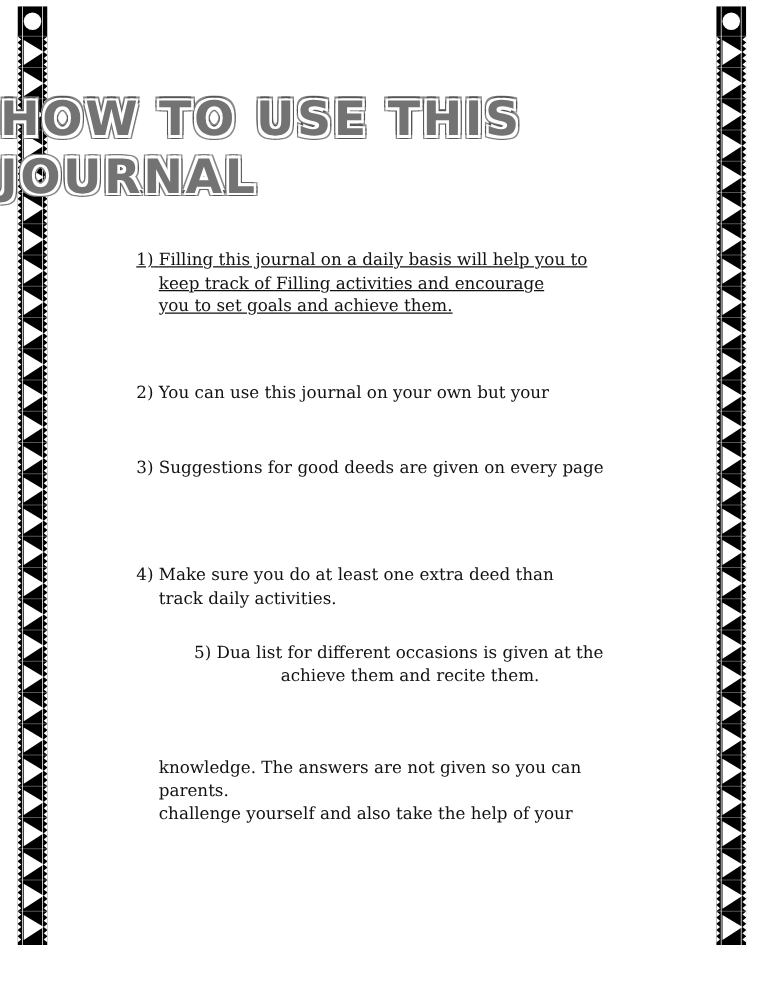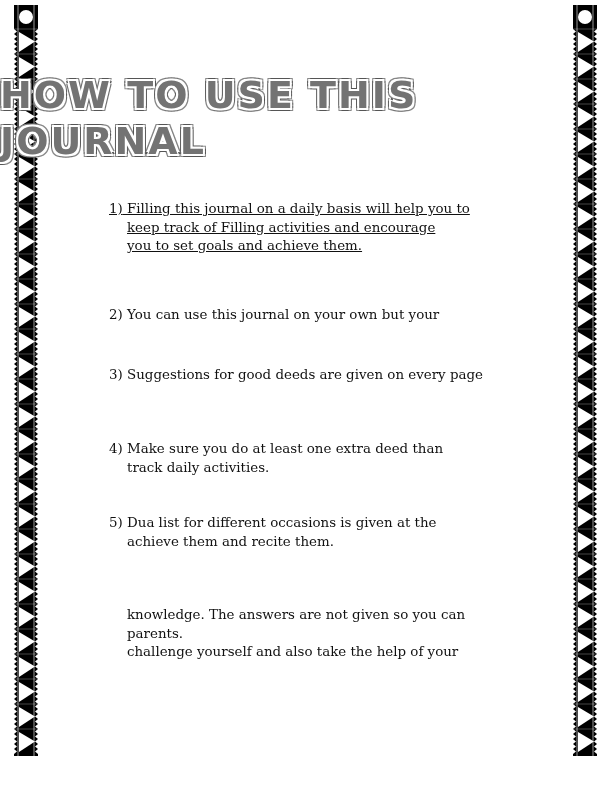--- a/index.html
+++ b/index.html
@@ -751,25 +751,25 @@
     <span class="first"><span>1)</span> <span>Filling this journal on a daily basis will help you to</span></span>
     <span class="txt">keep track of Filling activities and encourage</span>
     <span class="txt">you to set goals and achieve them.</span>
   </li>
   <li class="item" style="top:106px;">
     <span class="first"><span>2)</span> <span>You can use this journal on your own but your</span></span>
   </li>
   <li class="item" style="top:166px;">
     <span class="first"><span>3)</span> <span>Suggestions for good deeds are given on every page</span></span>
   </li>
-  <li class="item" style="top:240px;">
+  <li class="item" style="top:252px;">
     <span class="first"><span>4)</span> <span>Make sure you do at least one extra deed than</span></span>
     <span class="txt">track daily activities.</span>
   </li>
-  <li class="item" style="top:314px;">
+  <li class="item" style="top:314px;text-align:center;">
     <span class="first"><span>5)</span> <span>Dua list for different occasions is given at the</span></span>
     <span class="txt">achieve them and recite them.</span>
   </li>
   <li class="item" style="top:406px;">
     <span class="txt">knowledge. The answers are not given so you can</span>
     <span class="txt">parents.</span>
     <span class="txt">challenge yourself and also take the help of your</span>
   </li>
 </ol>
 

